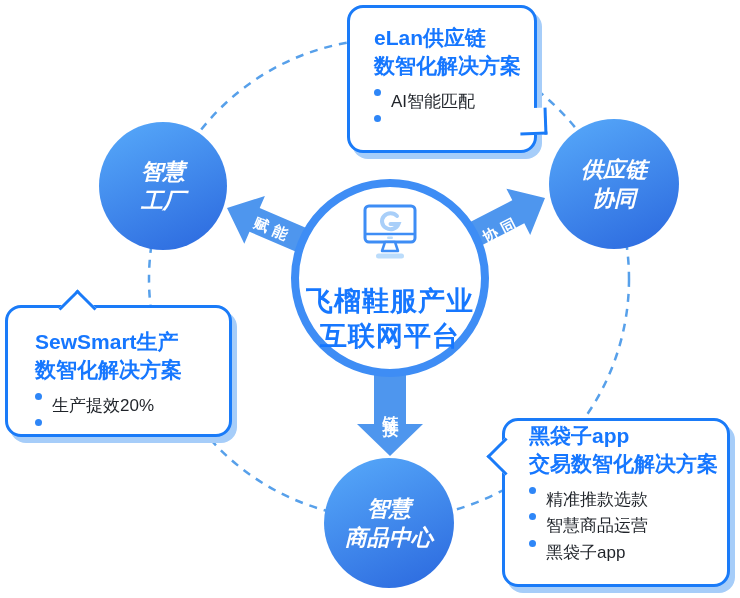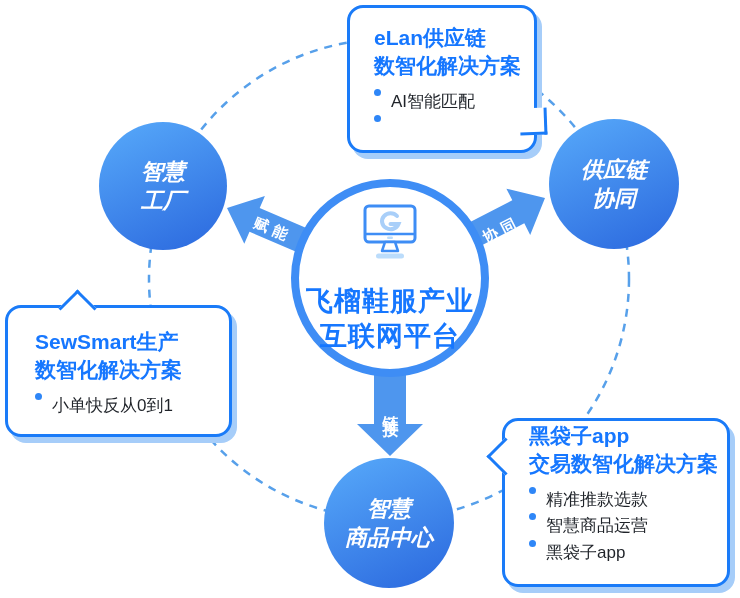--- a/index.html
+++ b/index.html
@@ -113,21 +113,24 @@
 
   <div class="callout" id="callout-sewsmart">
     <div class="tail" id="tail-sewsmart"></div>
     <h3 class="callout-title">
       <span style="display:block">SewSmart生产</span>
       <span style="display:block">数智化解决方案</span>
     </h3>
     <ul>
       <li>
           <span class="dot"></span>
-          <span>小单快反从0到1</span>
+          <span>生产提效20%</span>
+        </li>
+      <li>
+          <span class="dot"></span>
         </li>
     </ul>
   </div>
 
   <div class="callout" id="callout-heidaizi">
     <div class="tail" id="tail-heidaizi"></div>
     <h3 class="callout-title">
       <span style="display:block">黑袋子app</span>
       <span style="display:block">交易数智化解决方案</span>
     </h3>

